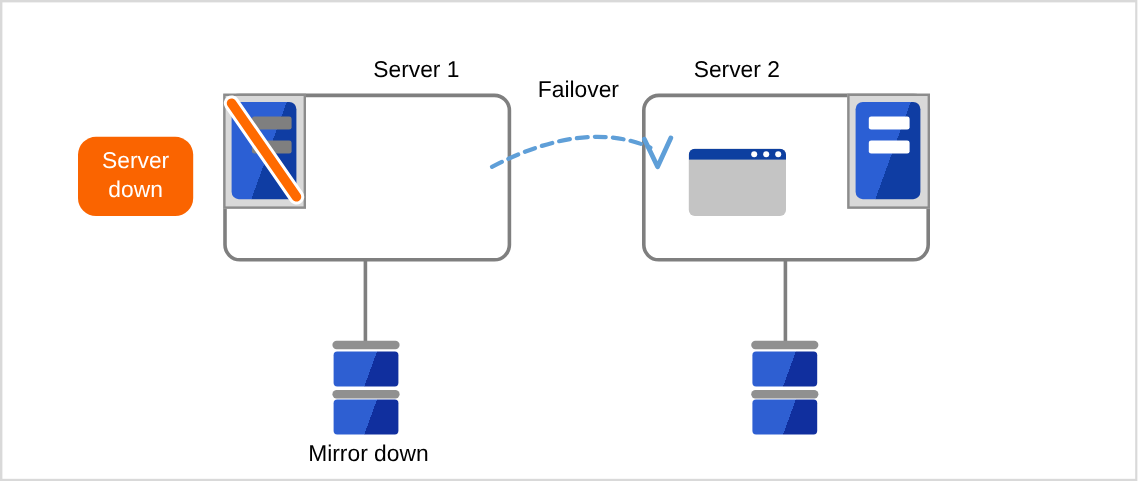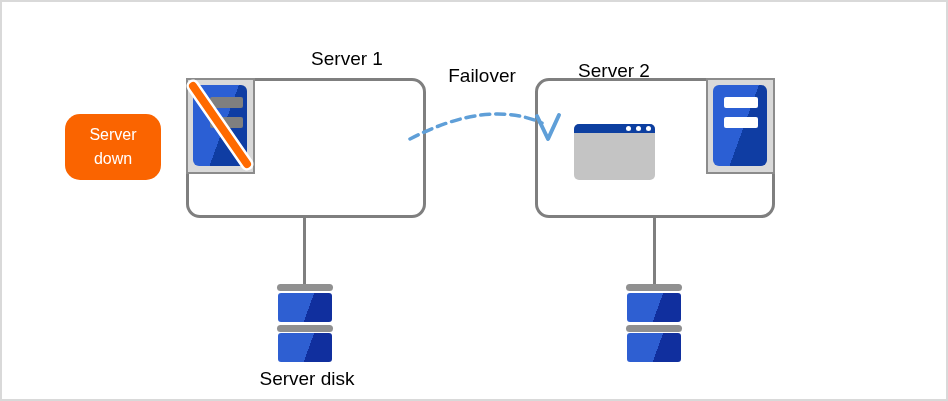--- a/index.html
+++ b/index.html
@@ -19,21 +19,21 @@
   }
   .label {
     position: absolute;
     color: #000000;
     font-size: 19px;
     line-height: 22px;
     text-align: center;
     white-space: nowrap;
   }
   .server1-label  { left: 275px; top: 46px; width: 140px; }
-  .server2-label  { left: 542px; top: 58px; width: 140px; }
+  .server2-label  { left: 542px; top: 46px; width: 140px; }
   .failover-label { left: 430px; top: 63px; width: 100px; }
   .app-label      { left: 542px; top: 96px; width: 140px; }
   .disk-label     { left: 235px; top: 366px; width: 140px; }
 
   .server-box {
     position: absolute;
     width: 240px;
     height: 140px;
     box-sizing: border-box;
     border: 3px solid #7f7f7f;
@@ -43,21 +43,21 @@
   .server1-box { left: 184px; top: 76px; }
   .server2-box { left: 533px; top: 76px; }
 
   .badge {
     position: absolute;
     left: 63px; top: 112px;
     width: 96px; height: 66px;
     background: #fa6400;
     border-radius: 15px;
     color: #ffffff;
-    font-size: 16px;
+    font-size: 19px;
     line-height: 24px;
     text-align: center;
     white-space: pre-line;
     display: flex;
     align-items: center;
     justify-content: center;
   }
 
   .icon-frame {
     position: absolute;
@@ -215,15 +215,15 @@
     <div class="body b1"></div>
     <div class="cap mid"></div>
     <div class="body b2"></div>
   </div>
   <div class="disk disk2">
     <div class="cap top"></div>
     <div class="body b1"></div>
     <div class="cap mid"></div>
     <div class="body b2"></div>
   </div>
-  <div class="label disk-label">Server disk</div>
+  <div class="label disk-label">Mirror down</div>
 
 </div>
 
 </body></html>

